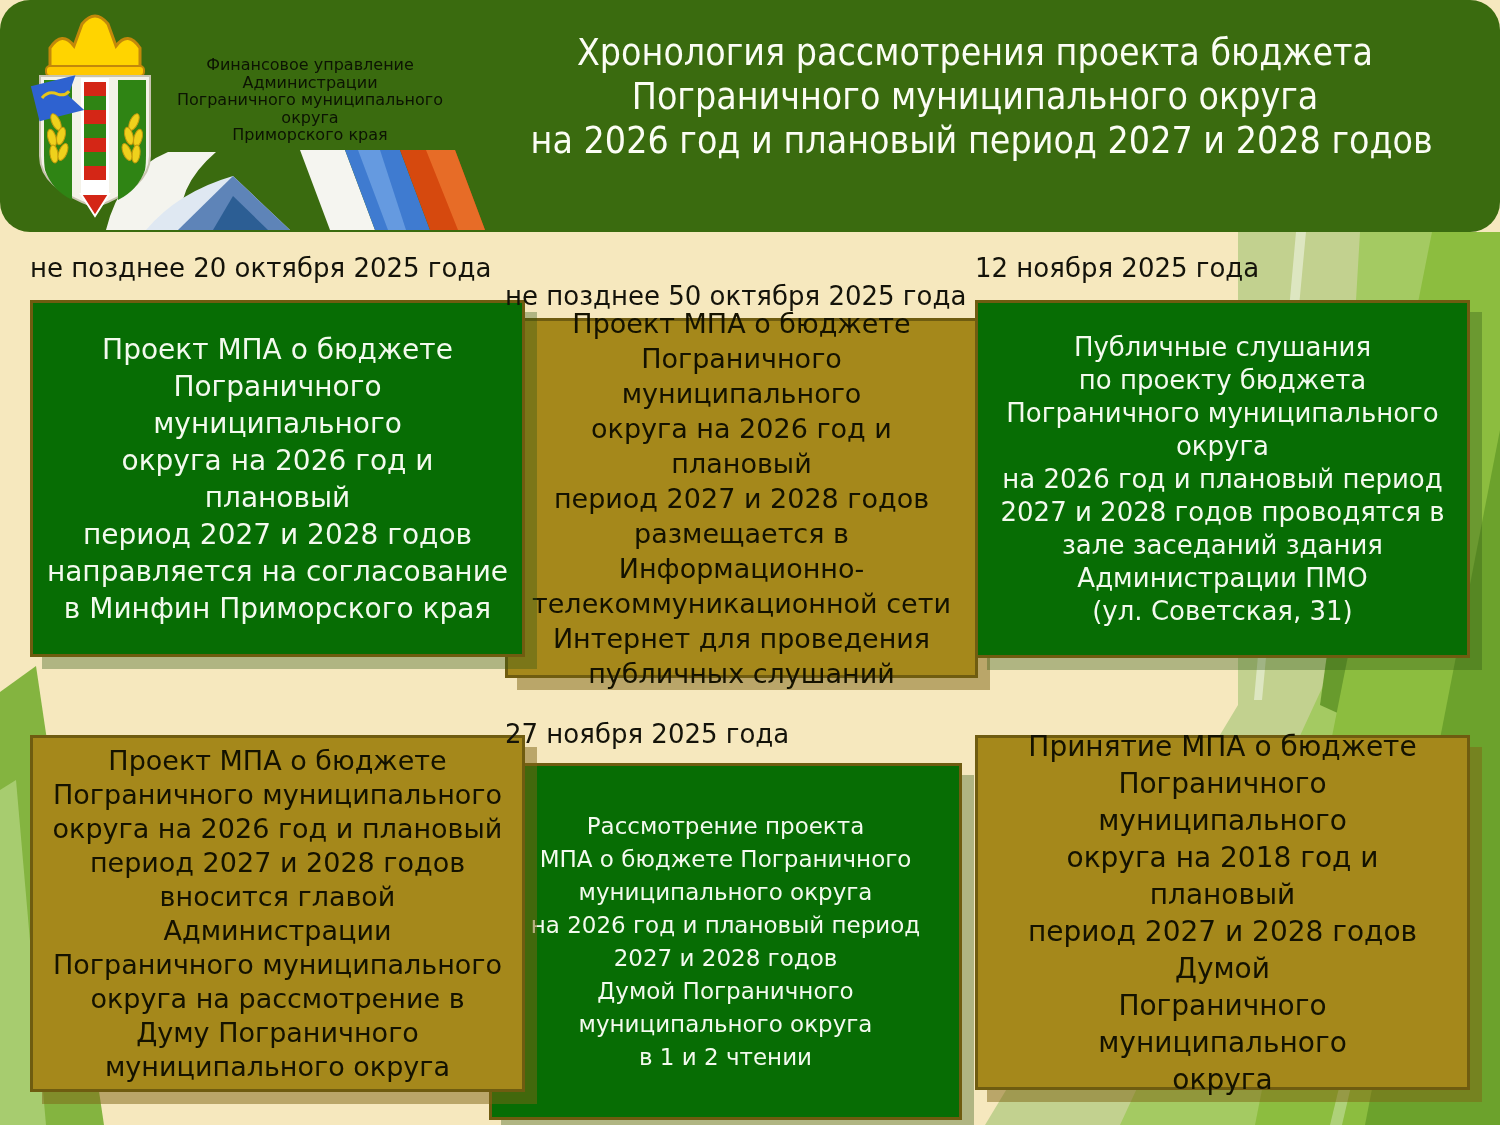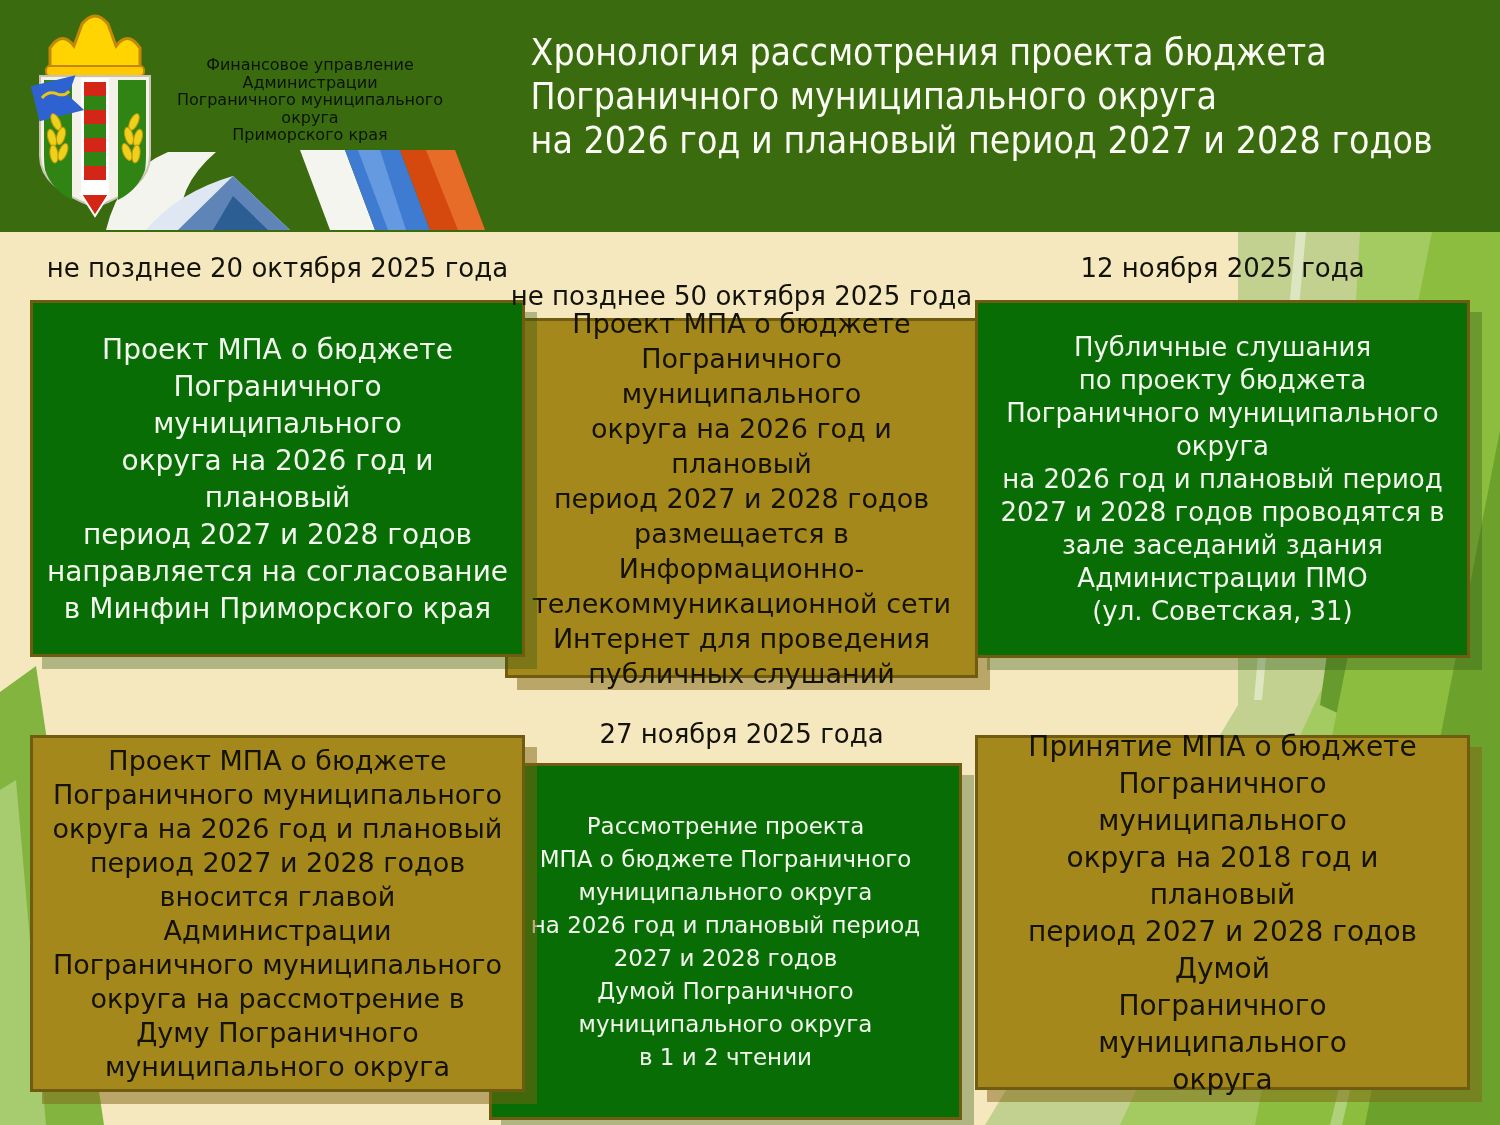--- a/index.html
+++ b/index.html
@@ -34,43 +34,43 @@
   .box.gold{background:var(--box-gold);color:var(--gold-box-text);
     box-shadow:12px 12px 0 rgba(125,100,20,.5);}
   #box1{left:30px;top:300px;width:495px;height:357px;font-size:28px;line-height:37px;z-index:3;}
   #box2{left:505px;top:318px;width:473px;height:360px;font-size:27px;line-height:35px;z-index:2;}
   #box3{left:975px;top:300px;width:495px;height:358px;font-size:26px;line-height:33px;z-index:3;text-align:center;}
   #box4{left:30px;top:735px;width:495px;height:357px;font-size:27px;line-height:34px;z-index:3;}
   #box5{left:489px;top:763px;width:473px;height:357px;font-size:23px;line-height:33px;z-index:2;}
   #box6{left:975px;top:735px;width:495px;height:355px;font-size:28px;line-height:37px;z-index:3;}
   
   .date{
-    position:absolute;text-align:center;z-index:4;
+    position:absolute;z-index:4;
     color:var(--date-text);font-size:26px;line-height:30px;
   }
   #d1{left:30px;top:253px;width:495px;}
   #d2{left:505px;top:281px;width:473px;}
   #d3{left:975px;top:253px;width:495px;}
   #d4{left:30px;top:697px;width:495px;}
   #d5{left:505px;top:719px;width:473px;}
   #d6{left:975px;top:697px;width:495px;}
   
   .banner{
     position:absolute;left:0;top:0;width:1500px;height:232px;
-    background:var(--banner-green);z-index:5;
+    background:var(--banner-green);z-index:5;border-radius:30px;
   }
   .crest{position:absolute;left:28px;top:4px;z-index:6;}
   .org{
     position:absolute;left:170px;top:56px;width:280px;z-index:7;
     text-align:center;color:#0C1403;font-size:16px;line-height:17.5px;
     white-space:pre-line;
   }
   .title{
     position:absolute;left:470px;top:30px;width:1010px;z-index:7;
-    text-align:left;color:var(--title-white);
+    text-align:center;color:var(--title-white);
     font-size:38px;line-height:44px;
   }
   .title span{display:block;transform:scaleX(.88);transform-origin:50% 50%;white-space:nowrap;}
 </style>
 </head>
 <body>
 
 <div class="slide">
 
   <svg class="leaves" viewBox="0 0 1500 1125" xmlns="http://www.w3.org/2000/svg" aria-hidden="true">

